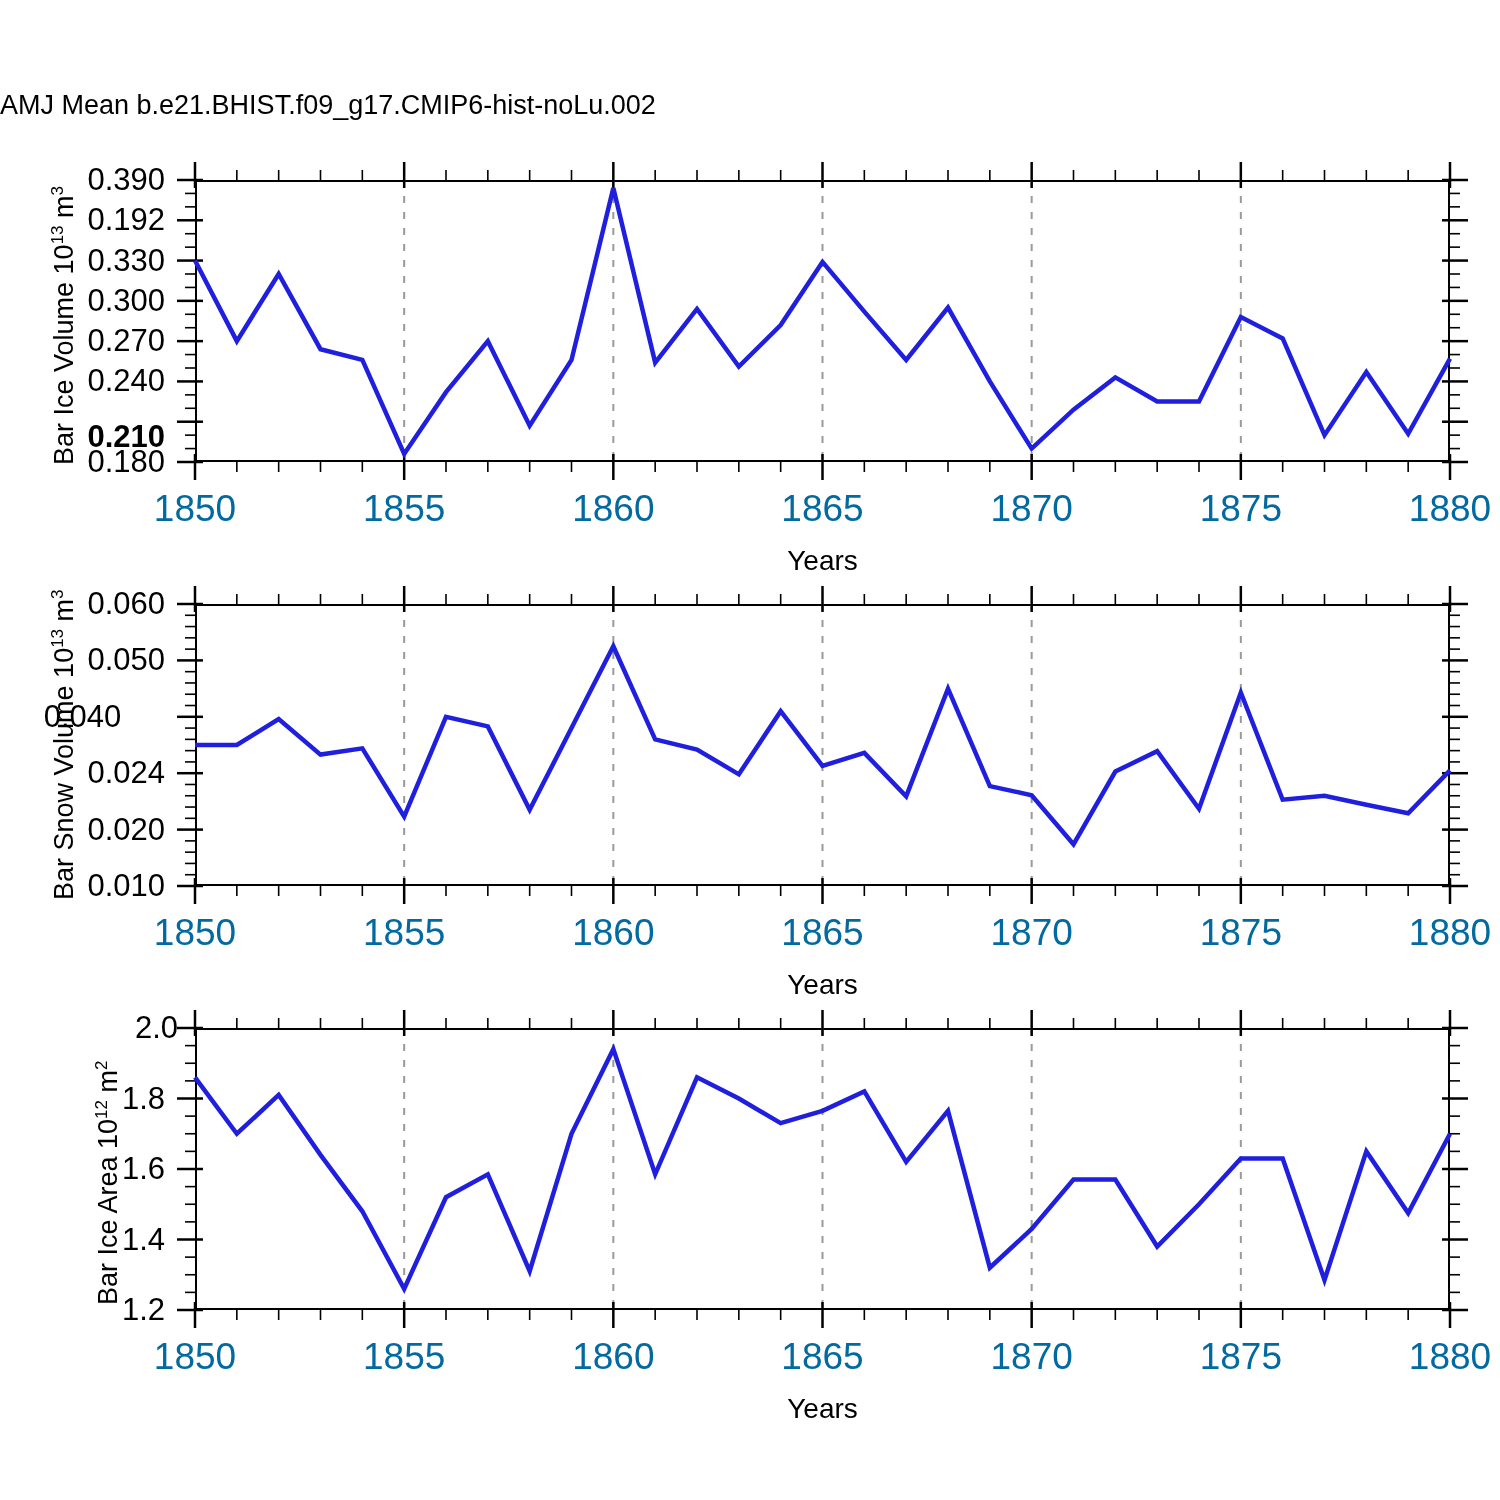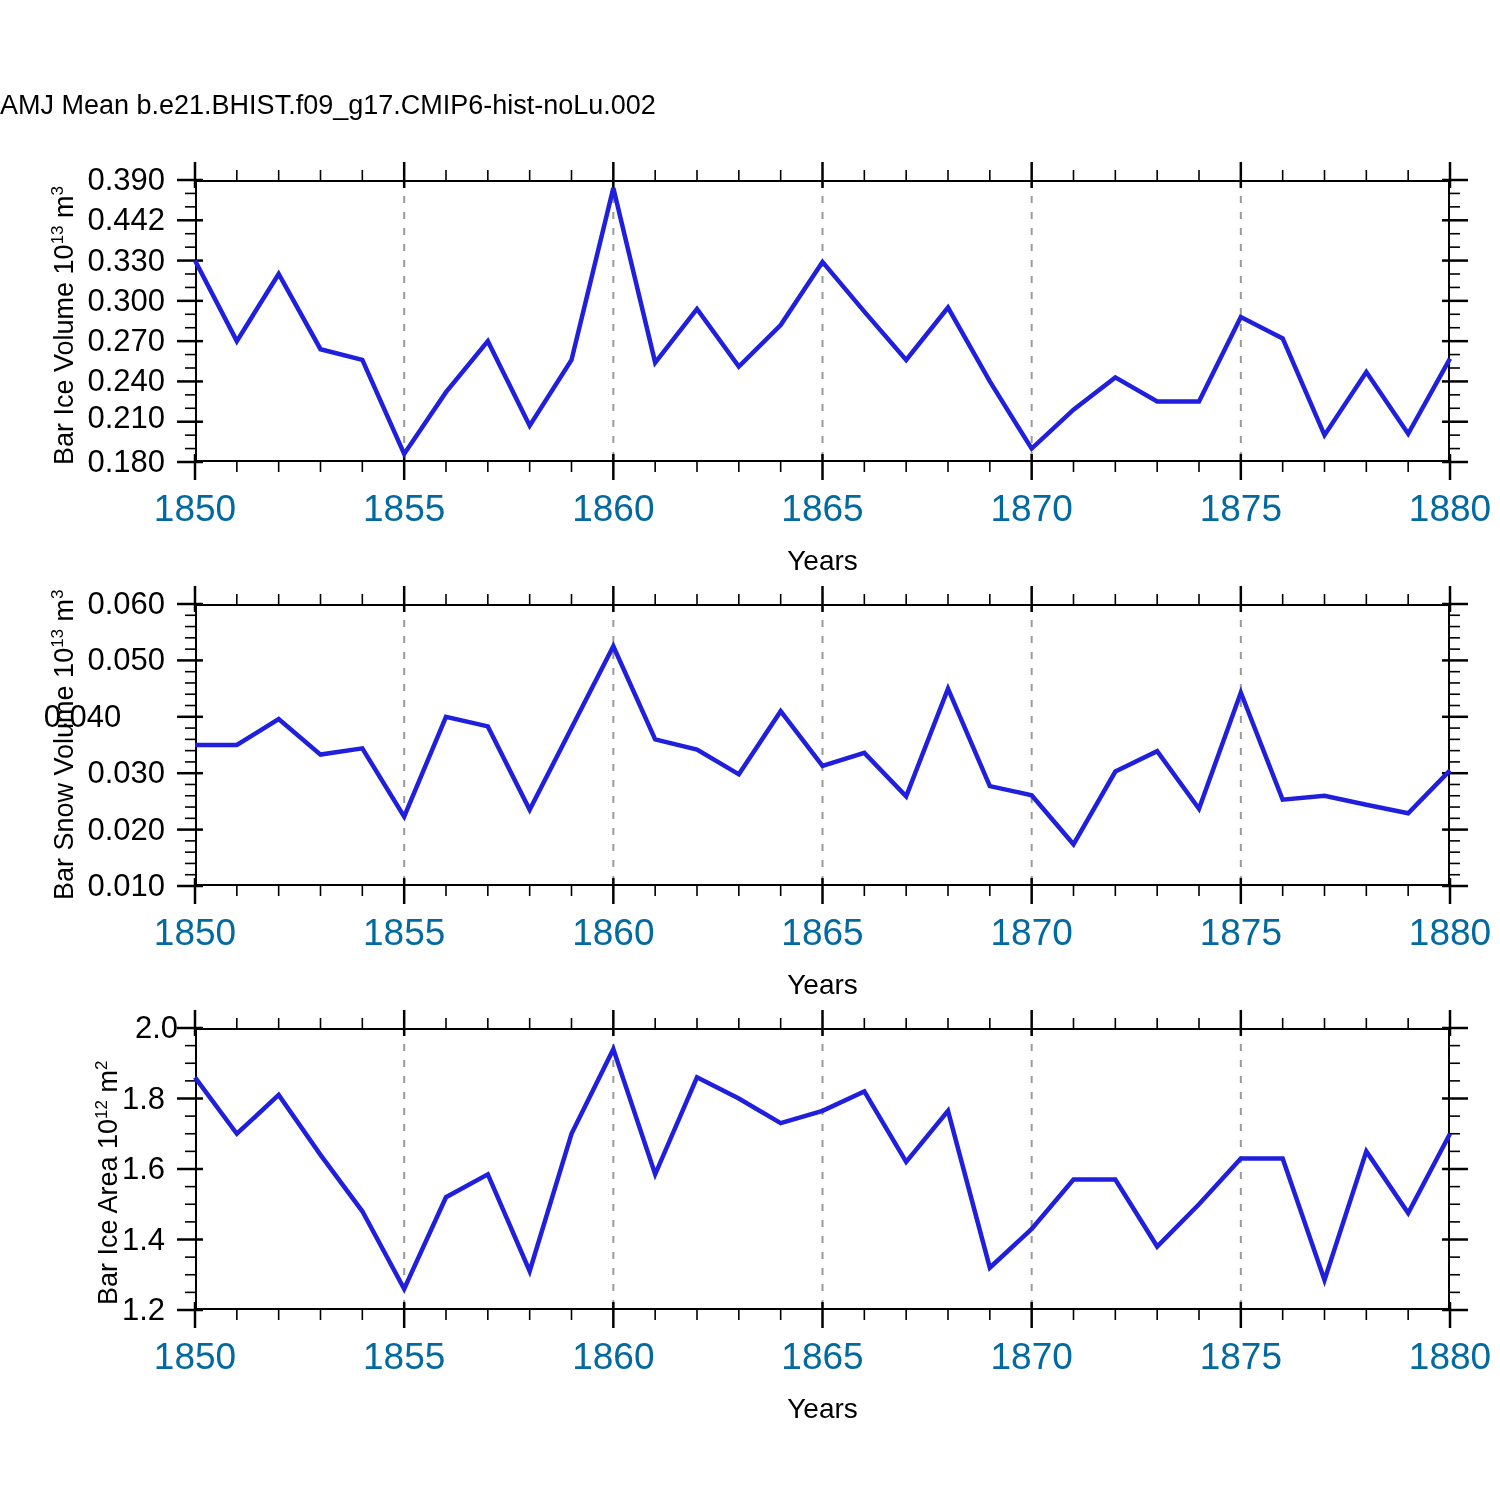--- a/index.html
+++ b/index.html
@@ -219,26 +219,26 @@
         <line x1="1450" x2="1460" y1="206.85714285714266" y2="206.85714285714266" stroke="#000000" stroke-width="1.6"></line>
         <line x1="195" x2="185" y1="193.42857142857122" y2="193.42857142857122" stroke="#000000" stroke-width="1.6"></line>
         <line x1="1450" x2="1460" y1="193.42857142857122" y2="193.42857142857122" stroke="#000000" stroke-width="1.6"></line>
         <line x1="195" x2="177" y1="179.99999999999977" y2="179.99999999999977" stroke="#000000" stroke-width="2.5"></line>
         <line x1="1450" x2="1468" y1="179.99999999999977" y2="179.99999999999977" stroke="#000000" stroke-width="2.5"></line>
         <line x1="195" x2="203" y1="179.99999999999977" y2="179.99999999999977" stroke="#000000" stroke-width="2.5"></line>
         <line x1="1450" x2="1442" y1="179.99999999999977" y2="179.99999999999977" stroke="#000000" stroke-width="2.5"></line>
         <polyline points="195.00,260.57 236.83,341.14 278.67,274.00 320.50,349.20 362.33,359.94 404.17,453.94 446.00,392.17 487.83,341.14 529.67,425.74 571.50,359.94 613.33,188.06 655.17,362.63 697.00,308.91 738.83,366.66 780.67,325.03 822.50,261.91 864.33,311.60 906.17,359.94 948.00,307.57 989.83,381.43 1031.67,448.57 1073.50,409.63 1115.33,377.40 1157.17,401.57 1199.00,401.57 1240.83,316.97 1282.67,338.46 1324.50,435.14 1366.33,372.03 1408.17,433.80 1450.00,358.60" fill="none" stroke="#1f1fdd" stroke-width="4.5" stroke-linejoin="miter" stroke-linecap="butt"></polyline>
       </svg>
   <div class="ytick" style="left: 0px; width: 165px; top: 180px;">0.390</div>
-      <div class="ytick" style="left: 0px; width: 165px; top: 220.286px;">0.442</div>
+      <div class="ytick" style="left: 0px; width: 165px; top: 220.286px;">0.192</div>
       <div class="ytick" style="left: 0px; width: 165px; top: 260.571px;">0.330</div>
       <div class="ytick" style="left: 0px; width: 165px; top: 300.857px;">0.300</div>
       <div class="ytick" style="left: 0px; width: 165px; top: 341.143px;">0.270</div>
       <div class="ytick" style="left: 0px; width: 165px; top: 381.429px;">0.240</div>
-      <div class="ytick" style="left: 0px; width: 165px; top: 418px;">0.210</div>
+      <div class="ytick" style="left: 0px; width: 165px; top: 437px; font-weight: bold;">0.210</div>
       <div class="ytick" style="left: 0px; width: 165px; top: 462px;">0.180</div>
       <div class="xtick" style="left: 195px; top: 488px;">1850</div>
       <div class="xtick" style="left: 404.167px; top: 488px;">1855</div>
       <div class="xtick" style="left: 613.333px; top: 488px;">1860</div>
       <div class="xtick" style="left: 822.5px; top: 488px;">1865</div>
       <div class="xtick" style="left: 1031.67px; top: 488px;">1870</div>
       <div class="xtick" style="left: 1240.83px; top: 488px;">1875</div>
       <div class="xtick" style="left: 1450px; top: 488px;">1880</div>
       <div class="xlabel" style="left: 822.5px; top: 545px;">Years</div>
     </div>
@@ -392,21 +392,21 @@
         <line x1="1450" x2="1460" y1="615.28" y2="615.28" stroke="#000000" stroke-width="1.6"></line>
         <line x1="195" x2="177" y1="604" y2="604" stroke="#000000" stroke-width="2.5"></line>
         <line x1="1450" x2="1468" y1="604" y2="604" stroke="#000000" stroke-width="2.5"></line>
         <line x1="195" x2="203" y1="604" y2="604" stroke="#000000" stroke-width="2.5"></line>
         <line x1="1450" x2="1442" y1="604" y2="604" stroke="#000000" stroke-width="2.5"></line>
         <polyline points="195.00,745.00 236.83,745.00 278.67,719.06 320.50,754.59 362.33,748.38 404.17,816.63 446.00,716.80 487.83,726.39 529.67,809.86 571.50,728.08 613.33,646.30 655.17,739.36 697.00,749.51 738.83,774.33 780.67,711.16 822.50,765.87 864.33,752.90 906.17,796.32 948.00,688.60 989.83,786.17 1031.67,795.20 1073.50,844.26 1115.33,771.51 1157.17,751.20 1199.00,808.73 1240.83,692.55 1282.67,799.71 1324.50,795.76 1366.33,804.78 1408.17,813.24 1450.00,770.38" fill="none" stroke="#1f1fdd" stroke-width="4.5" stroke-linejoin="miter" stroke-linecap="butt"></polyline>
       </svg>
   <div class="ytick" style="left: 0px; width: 165px; top: 604px;">0.060</div>
       <div class="ytick" style="left: 0px; width: 165px; top: 660.4px;">0.050</div>
       <div class="ytick" style="left: 0px; width: 165px; top: 716.8px; text-align: center;">0.040</div>
-      <div class="ytick" style="left: 0px; width: 165px; top: 773.2px;">0.030</div>
+      <div class="ytick" style="left: 0px; width: 165px; top: 773.2px;">0.024</div>
       <div class="ytick" style="left: 0px; width: 165px; top: 829.6px;">0.020</div>
       <div class="ytick" style="left: 0px; width: 165px; top: 886px; text-align: right;">0.010</div>
       <div class="xtick" style="left: 195px; top: 912px;">1850</div>
       <div class="xtick" style="left: 404.167px; top: 912px;">1855</div>
       <div class="xtick" style="left: 613.333px; top: 912px;">1860</div>
       <div class="xtick" style="left: 822.5px; top: 912px;">1865</div>
       <div class="xtick" style="left: 1031.67px; top: 912px;">1870</div>
       <div class="xtick" style="left: 1240.83px; top: 912px;">1875</div>
       <div class="xtick" style="left: 1450px; top: 912px;">1880</div>
       <div class="xlabel" style="left: 822.5px; top: 969px;">Years</div>

